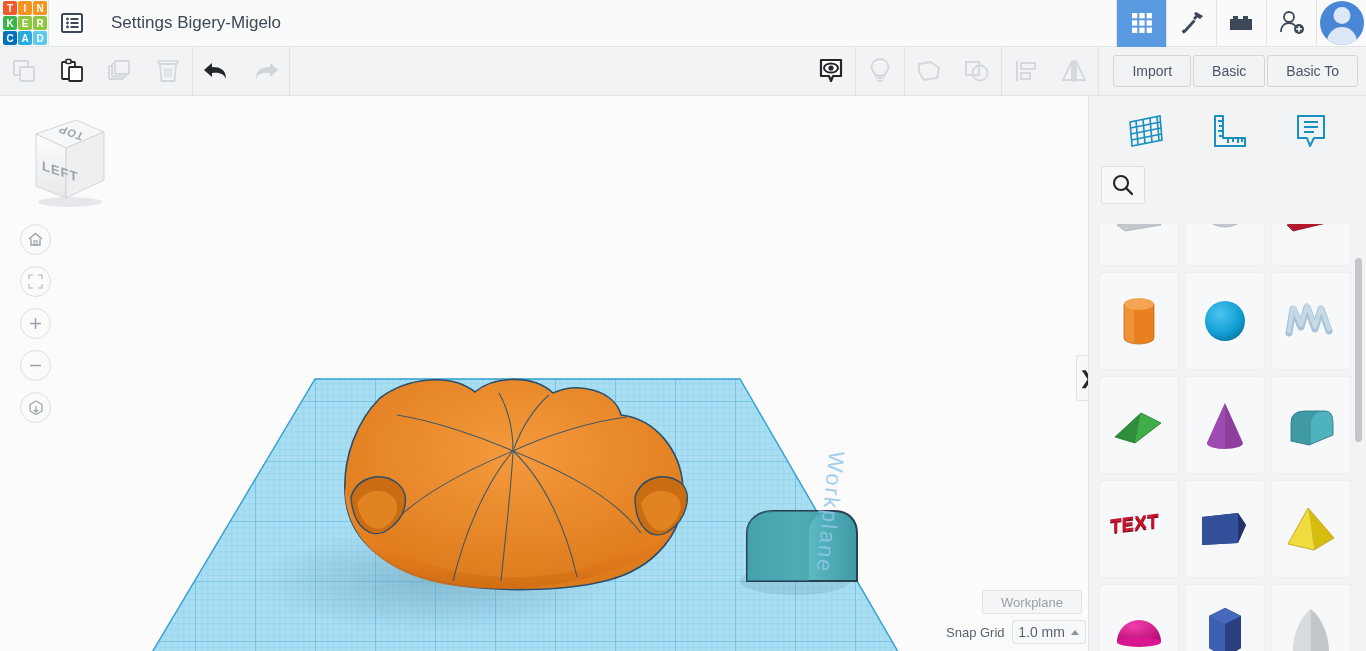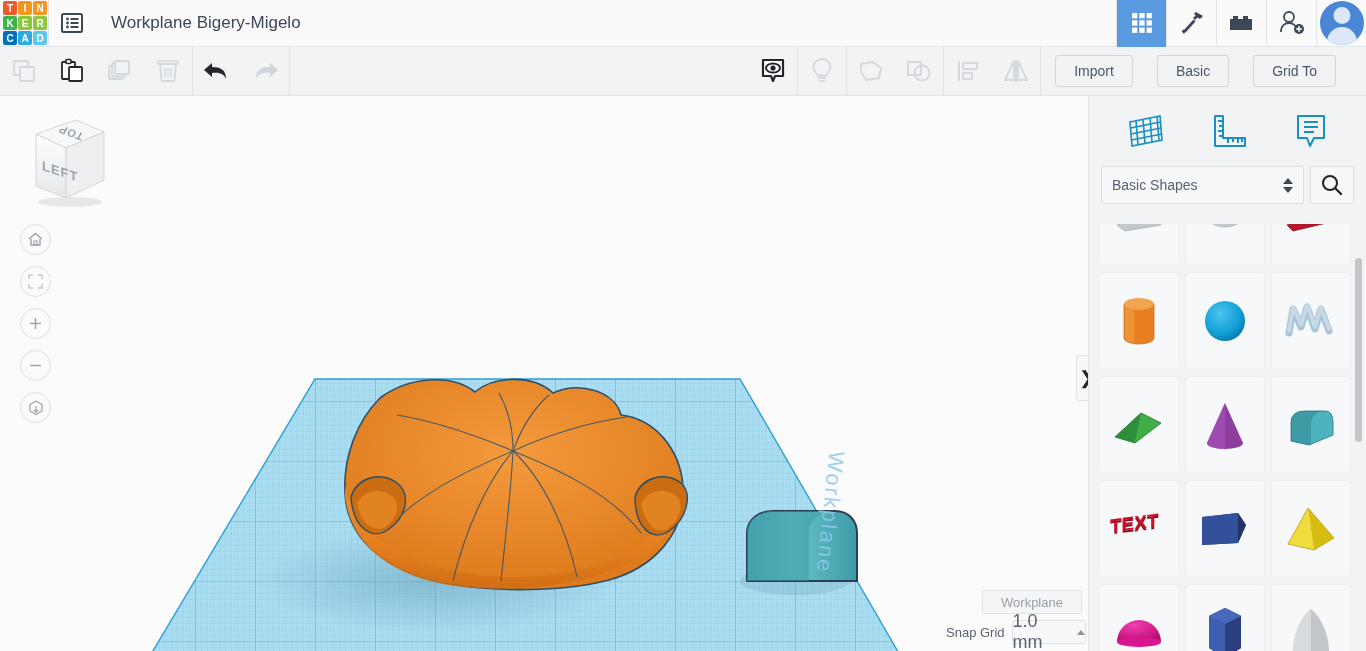--- a/index.html
+++ b/index.html
@@ -65,21 +65,21 @@
     position: absolute; left: 0; top: 47px; width: 1366px; height: 49px;
     background: #f2f3f5; border-bottom: 1px solid #e2e4e7;
     display: flex; align-items: center;
   }
   .tb-btn {
     width: 48px; height: 49px; display: flex; align-items: center; justify-content: center;
   }
   .tb-div { width: 1px; height: 49px; background: #dfe1e5; }
   .tb-spacer { flex: 1; }
   .act-btn {
-    height: 32px; padding: 0 18px; margin-right: 24px;
+    height: 32px; padding: 0 18px; margin-right: 2px;
     background: #f2f3f5; border: 1px solid #d2d5da; border-radius: 3px;
     font-size: 14px; color: #4a5568; display: flex; align-items: center;
     font-family: "Liberation Sans", sans-serif;
   }
 
   
   .canvas {
     position: absolute; left: 0; top: 96px; width: 1088px; height: 555px;
     background: #fbfbfb; overflow: hidden;
   }
@@ -120,21 +120,21 @@
   }
   .snapbar {
     position: absolute; left: 946px; top: 524px;
     display: flex; align-items: center; gap: 7px;
   }
   .snap-label { font-size: 13px; color: #5a6470; }
   .snap-val {
     width: 74px; height: 24px; background: #f7f8f9;
     border: 1px solid #dfe1e4; border-radius: 3px;
     display: flex; align-items: center; justify-content: center; gap: 6px;
-    font-size: 18px; color: #5a6470;
+    font-size: 14px; color: #5a6470;
   }
   .caret-up {
     width: 0; height: 0; border-left: 4px solid transparent;
     border-right: 4px solid transparent; border-bottom: 5px solid #8b939c;
   }
 
   
   .rpanel {
     position: absolute; left: 1088px; top: 96px; width: 278px; height: 555px;
     background: #f2f3f5; border-left: 1px solid #e2e4e7;
@@ -225,21 +225,21 @@
         <rect x="1" y="1" width="20" height="18" rx="1.5" fill="#fff" stroke="#3c4858" stroke-width="2"></rect>
         <circle cx="6.5" cy="6" r="1.4" fill="#3c4858"></circle>
         <circle cx="6.5" cy="10" r="1.4" fill="#3c4858"></circle>
         <circle cx="6.5" cy="14" r="1.4" fill="#3c4858"></circle>
         <rect x="9.5" y="5" width="8" height="2" fill="#3c4858"></rect>
         <rect x="9.5" y="9" width="8" height="2" fill="#3c4858"></rect>
         <rect x="9.5" y="13" width="8" height="2" fill="#3c4858"></rect>
       </svg>
     </div>
 
-    <div class="proj-title">Workplane Bigery-Migelo</div>
+    <div class="proj-title">Settings Bigery-Migelo</div>
 
     <div class="topright">
 
       <div class="tr-btn active">
         <svg width="28" height="28" viewBox="0 0 28 28">
           <g fill="#ffffff">
             <rect x="4" y="4" width="5.3" height="5.3"></rect>
               <rect x="11.3" y="4" width="5.3" height="5.3"></rect>
               <rect x="18.6" y="4" width="5.3" height="5.3"></rect>
             <rect x="4" y="11.3" width="5.3" height="5.3"></rect>
@@ -387,21 +387,21 @@
         <line x1="15" y1="2" x2="15" y2="24" stroke="#d3d8de" stroke-width="2"></line>
       </svg>
     </div>
 
     <div class="tb-div"></div>
 
     <div style="width:14px"></div>
 
     <div class="act-btn">Import</div>
     <div class="act-btn">Basic</div>
-    <div class="act-btn">Grid To</div>
+    <div class="act-btn">Basic To</div>
     <div style="width:6px"></div>
   </div>
 
   <div class="canvas">
 
     <div class="workplane">
       <svg class="wp-svg" width="780" height="400" viewBox="0 0 780 400">
         <defs>
           <pattern id="fineGrid" width="6" height="6" patternUnits="userSpaceOnUse">
             <path d="M6 0 L0 0 0 6" fill="none" stroke="#6fc6e8" stroke-width="0.5"></path>
@@ -586,27 +586,20 @@
             <path d="M10 6 L36 6 L36 28 L26 28 L22 36 L19 28 L10 28 Z"></path>
             <line x1="16" y1="12" x2="30" y2="12"></line>
               <line x1="16" y1="17" x2="30" y2="17"></line>
             <line x1="16" y1="22" x2="26" y2="22"></line>
           </g>
         </svg>
       </div>
     </div>
 
     <div class="rp-search-row">
-      <div class="rp-select">
-        <span>Basic Shapes</span>
-        <span class="spin">
-          <i class="up"></i>
-            <i class="dn"></i>
-        </span>
-      </div>
       <div class="rp-searchbtn">
         <svg width="24" height="24" viewBox="0 0 24 24">
           <circle cx="10" cy="10" r="7" fill="none" stroke="#23272c" stroke-width="2.1"></circle>
           <line x1="15" y1="15" x2="21" y2="21" stroke="#23272c" stroke-width="2.4" stroke-linecap="round"></line>
         </svg>
       </div>
     </div>
 
     <div class="shapes-wrap">
       <div class="shapes-grid">

